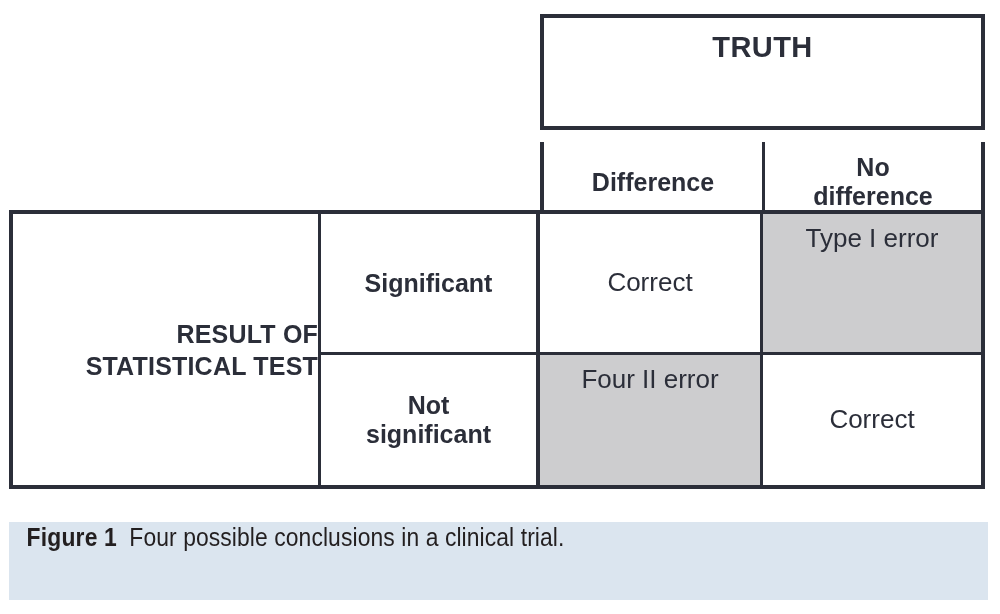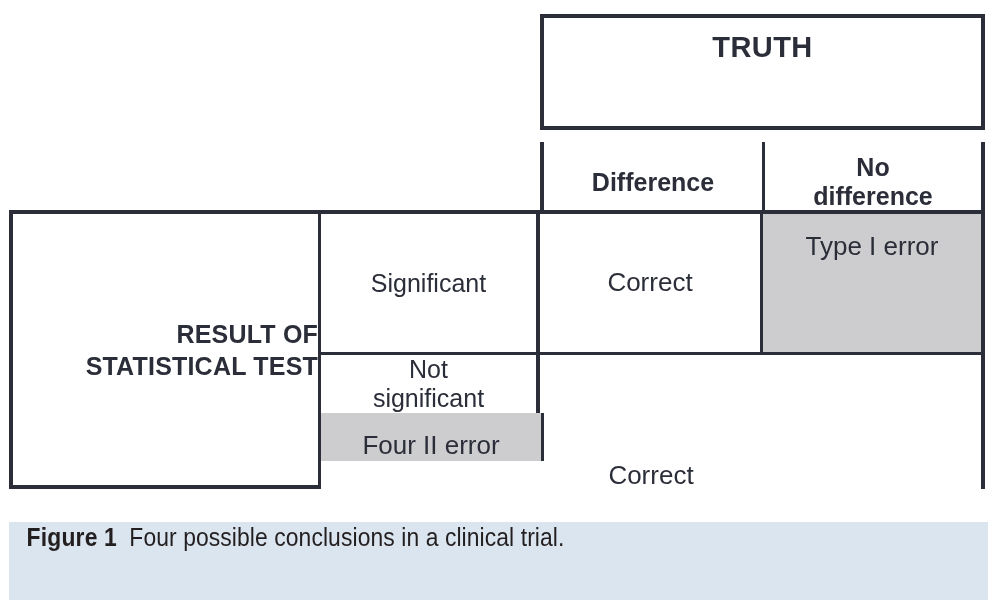--- a/index.html
+++ b/index.html
@@ -119,51 +119,51 @@
   .rows-area {
     flex: 1;
     display: flex;
     flex-direction: column;
   }
   .trow {
     display: flex;
     box-sizing: border-box;
   }
   .trow-sig    { height: 141px; border-bottom: 3px solid #2b2e39; }
-  .trow-notsig { height: 130px; flex-direction: column; }
+  .trow-notsig { height: 130px; }
 
   .rowhead {
     box-sizing: border-box;
     width: 219px;
     border-right: 4px solid #2b2e39;
     display: flex;
     align-items: center;
     justify-content: center;
     text-align: center;
     font-size: 25px;
-    font-weight: normal;
+    font-weight: bold;
     line-height: 1.16;
     color: #2b2e39;
   }
 
   .cell {
     box-sizing: border-box;
     display: flex;
     justify-content: center;
     text-align: center;
     font-size: 26px;
     font-weight: normal;
     line-height: 1.15;
     color: #2b2e39;
   }
   .cell-col1 { width: 223px; border-right: 3px solid #2b2e39; }
   .cell-col2 { flex: 1; }
   .cell-center { align-items: center; }
   .cell-top    { align-items: flex-start; }
-  .cell-top > span { margin-top: 18px; }
+  .cell-top > span { margin-top: 10px; }
   .cell-shaded { background: #cdcdcf; }
   .cell-plain  { background: #ffffff; }
 
   
   .caption-band {
     position: absolute;
     left: 9px;
     top: 522px;
     width: 979px;
     height: 78px;

